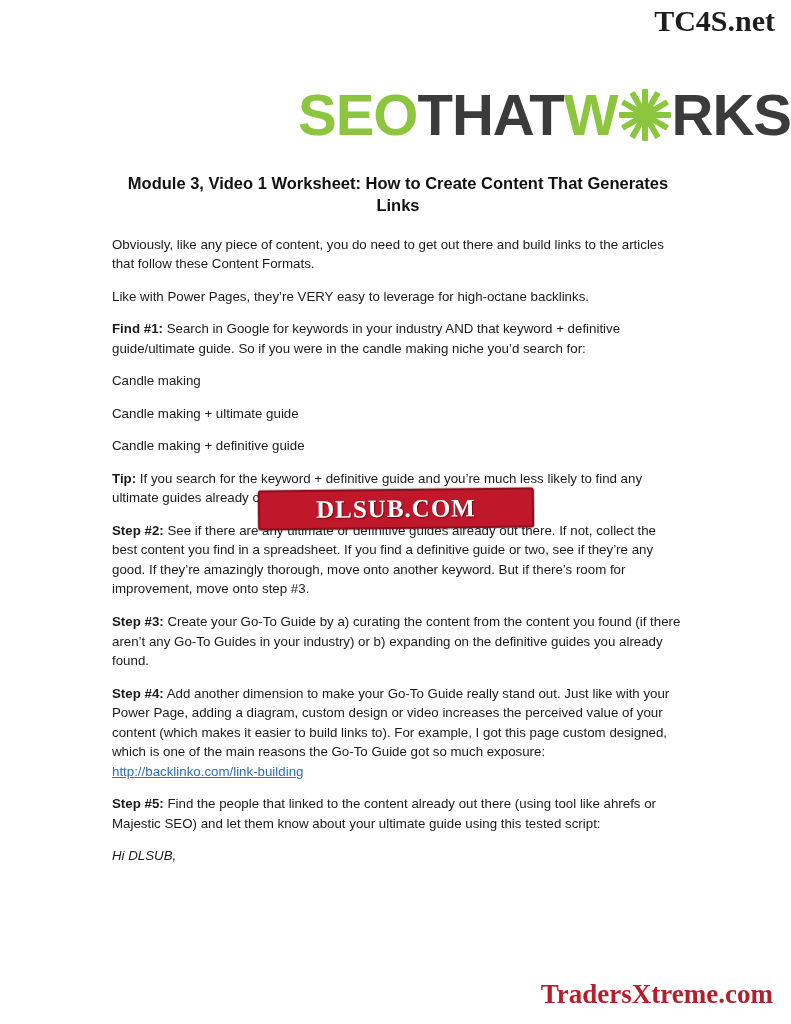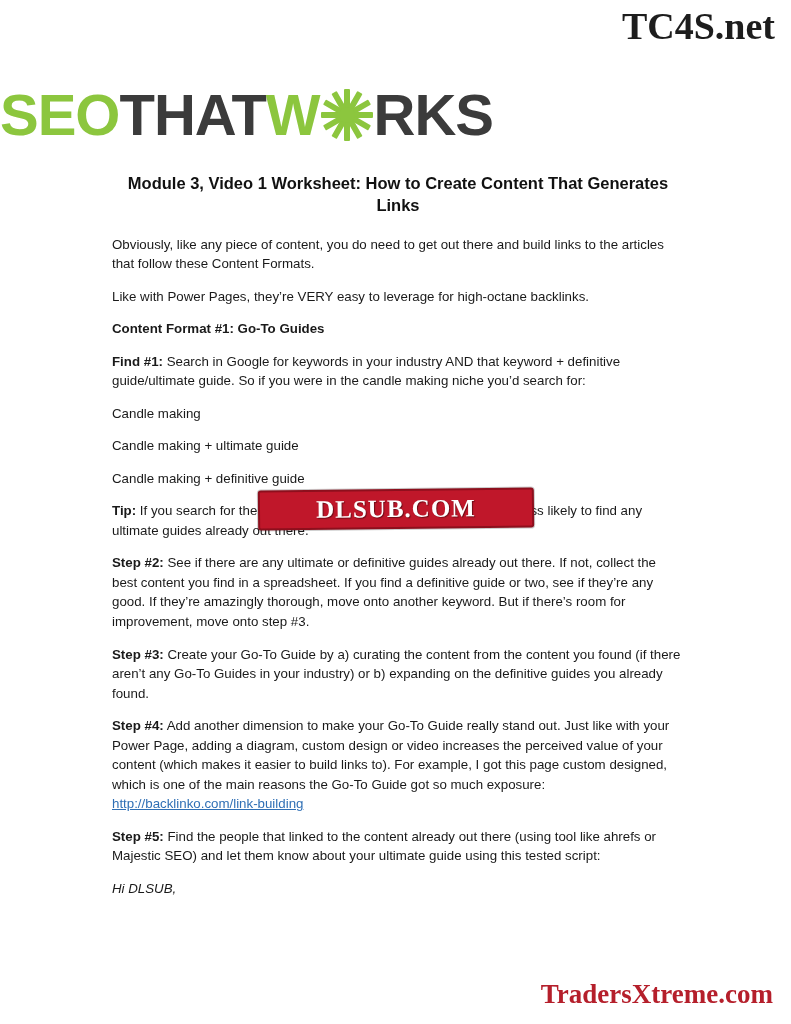--- a/index.html
+++ b/index.html
@@ -16,33 +16,33 @@
     overflow: hidden;
   }
 
   
   .wm-top {
     position: absolute;
     top: 4px;
     right: 16px;
     font-family: "Liberation Serif", serif;
     font-weight: bold;
-    font-size: 38px;
+    font-size: 30px;
     color: #1d1d1d;
     letter-spacing: 0px;
     text-shadow: 1px 1px 0 rgba(255,255,255,0.6);
   }
 
   
   .logo-wrap {
     position: absolute;
     top: 86px;
     left: 0;
     width: 791px;
-    text-align: left;
+    text-align: right;
   }
   .logo {
     display: inline-block;
     font-family: "Liberation Sans", sans-serif;
     font-weight: bold;
     font-size: 58px;
     letter-spacing: -1px;
     line-height: 1;
     white-space: nowrap;
   }
@@ -173,23 +173,20 @@
 </div>
 
 <div class="doc">
 
   <h1 class="title">Module 3, Video 1 Worksheet: How to Create Content That Generates Links</h1>
 
   <p class="para">Obviously, like any piece of content, you do need to get out there and build links to the articles that follow these Content Formats.</p>
 
   <p class="para">Like with Power Pages, they’re VERY easy to leverage for high-octane backlinks.</p>
 
-  <p class="para">
-    <span class="b">Content Format #1: Go-To Guides</span>
-  </p>
 
   <p class="para">
     <span class="b">Find #1:</span><span> Search in Google for keywords in your industry AND that keyword + definitive guide/ultimate guide. So if you were in the candle making niche you’d search for:</span>
   </p>
 
   <p class="para">Candle making</p>
   <p class="para">Candle making + ultimate guide</p>
   <p class="para">Candle making + definitive guide</p>
 
   <p class="para">

